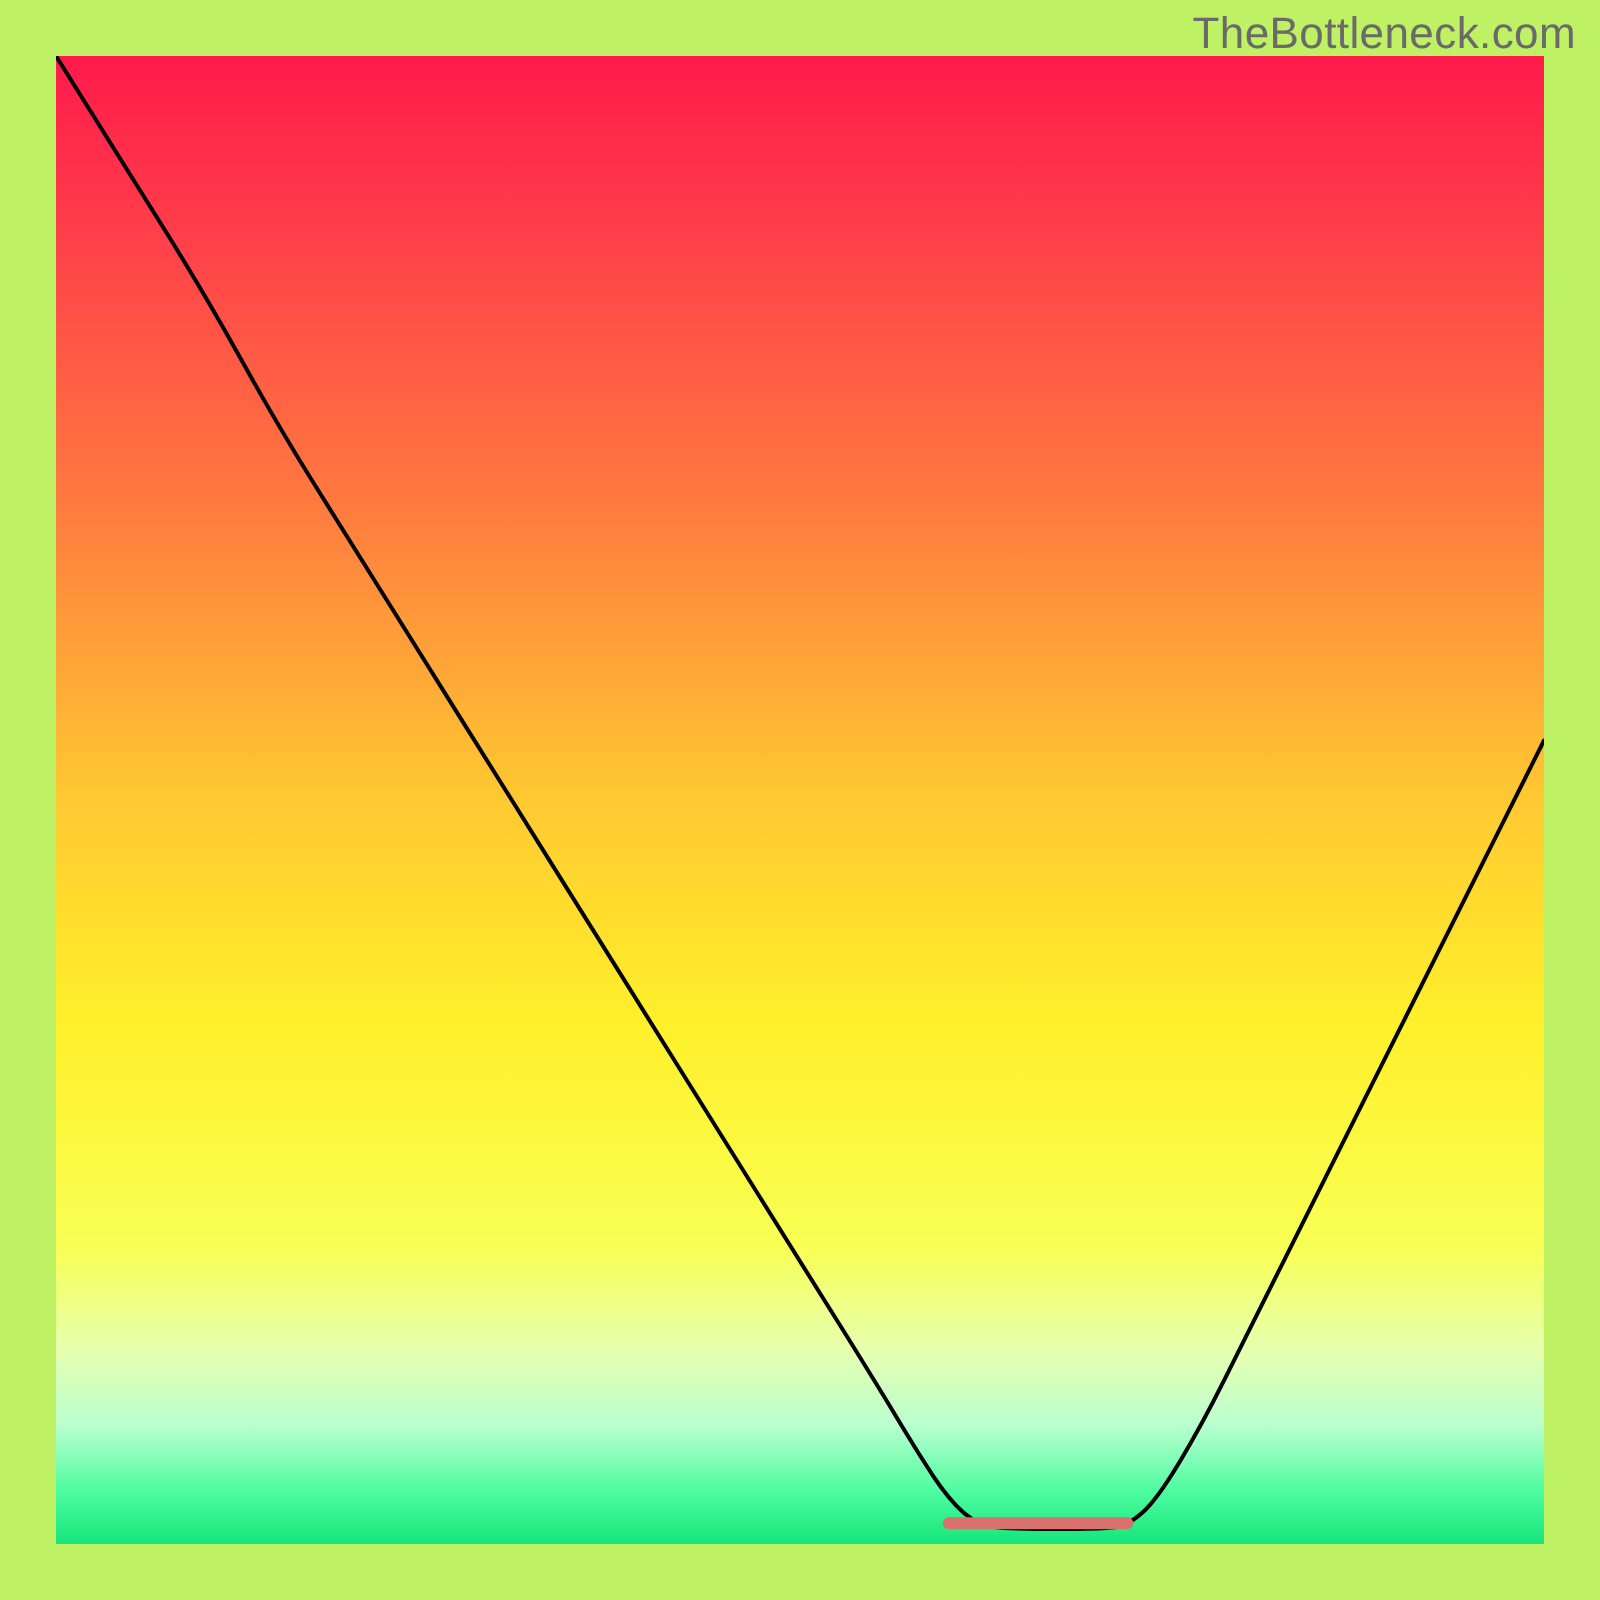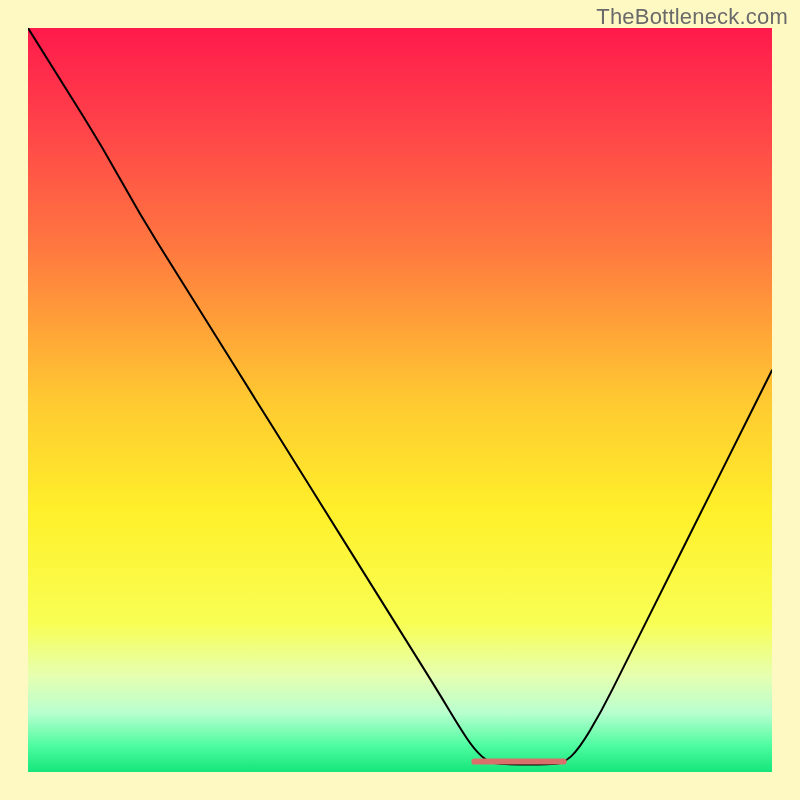--- a/index.html
+++ b/index.html
@@ -8,21 +8,21 @@
     width: 800px;
     height: 800px;
     background: #000;
     font-family: Arial, Helvetica, sans-serif;
     overflow: hidden;
   }
   .frame {
     position: relative;
     width: 800px;
     height: 800px;
-    background: #fef9c3;
+    background: #bef264;
   }
   .watermark {
     position: absolute;
     top: 4px;
     right: 12px;
     color: #6a6a6a;
     font-size: 22px;
     font-weight: 500;
     letter-spacing: 0.2px;
     z-index: 20;

